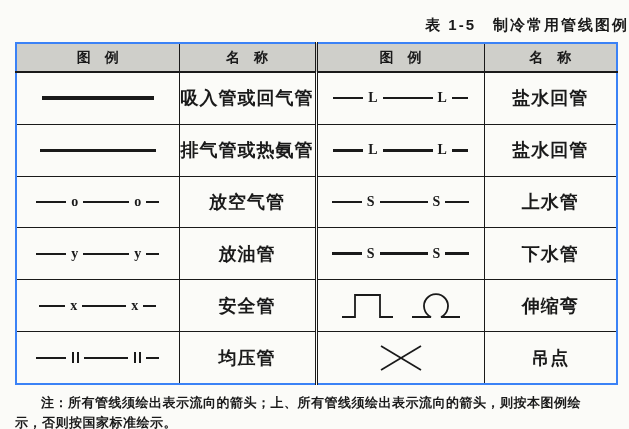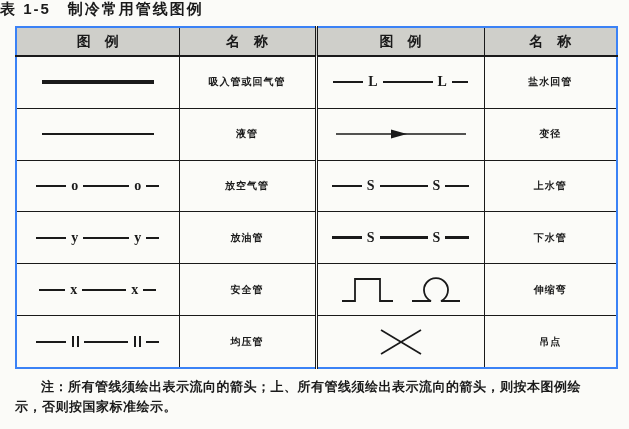--- a/index.html
+++ b/index.html
@@ -5,25 +5,25 @@
   html,body{margin:0;padding:0;}
   body{
     width:629px;height:429px;
     background:#fbfbf8;
     font-family:"Liberation Sans","DejaVu Sans",sans-serif;
     color:#1a1a1a;
     overflow:hidden;
   }
   .page{position:relative;width:629px;height:429px;}
   .title{
-    text-align:left;
+    text-align:right;
     font-weight:bold;
     font-size:15px;
     letter-spacing:2px;
-    padding-top:0;
+    padding-top:16px;
   }
   table.legend-table{
     border-collapse:collapse;
     table-layout:fixed;
     margin:7px 0 0 15px;
     width:601px;
     height:343px;
     border:2px solid #3b82f6;
   }
   col.c1{width:163px;} col.c2{width:137px;} col.c3{width:168px;} col.c4{width:133px;}
@@ -36,21 +36,21 @@
   
   th.half-split,td.half-split{border-left:3px double #1a1a1a;}
   thead th{
     background:#cfcfca;
     height:27px;
     font-size:14px;
     font-weight:bold;
     border-bottom:2px solid #1a1a1a;
   }
   td.name{
-    font-size:10px;
+    font-size:18px;
     font-weight:bold;
     letter-spacing:1px;
   }
   td.sym{height:39px;}
   .symflex{display:flex;align-items:center;justify-content:center;}
   .sg{background:#1a1a1a;flex:0 0 auto;}
   .h2{height:2px;} .h3{height:3px;} .h4{height:4px;}
   .marker{
     font-family:"Liberation Serif","DejaVu Serif",serif;
     font-weight:bold;
@@ -109,38 +109,39 @@
             <span class="sg h2" style="width:30px;"></span>
             <span class="marker">L</span>
             <span class="sg h2" style="width:50px;"></span>
             <span class="marker">L</span>
             <span class="sg h2" style="width:16px;"></span>
           </div>
         </td>
         <td class="name">盐水回管</td>
       </tr>
 
-
-      <tr>
-        <td class="sym">
-          <div class="symflex">
-              <span class="sg h2" style="width:112px;"></span>
+      <tr>
+        <td class="sym">
+          <div class="symflex">
+              <span class="sg h3" style="width:116px;"></span>
             </div>
         </td>
-        <td class="name">液管</td>
-        <td class="sym half-split">
-          <div class="symflex">
-            <svg width="132" height="12">
-              <line x1="1" y1="6" x2="131" y2="6" stroke="#1a1a1a" stroke-width="1.6"></line>
-              <polygon points="56,1.5 72,6 56,10.5" fill="#1a1a1a"></polygon>
-            </svg>
-          </div>
-        </td>
-        <td class="name">变径</td>
-      </tr>
+        <td class="name">排气管或热氨管</td>
+        <td class="sym half-split">
+          <div class="symflex">
+            <span class="sg h3" style="width:30px;"></span>
+            <span class="marker">L</span>
+            <span class="sg h3" style="width:50px;"></span>
+            <span class="marker">L</span>
+            <span class="sg h3" style="width:16px;"></span>
+          </div>
+        </td>
+        <td class="name">盐水回管</td>
+      </tr>
+
 
 
       <tr>
         <td class="sym">
           <div class="symflex">
             <span class="sg h2" style="width:30px;"></span>
             <span class="marker">o</span>
             <span class="sg h2" style="width:46px;"></span>
             <span class="marker">o</span>
             <span class="sg h2" style="width:13px;"></span>

